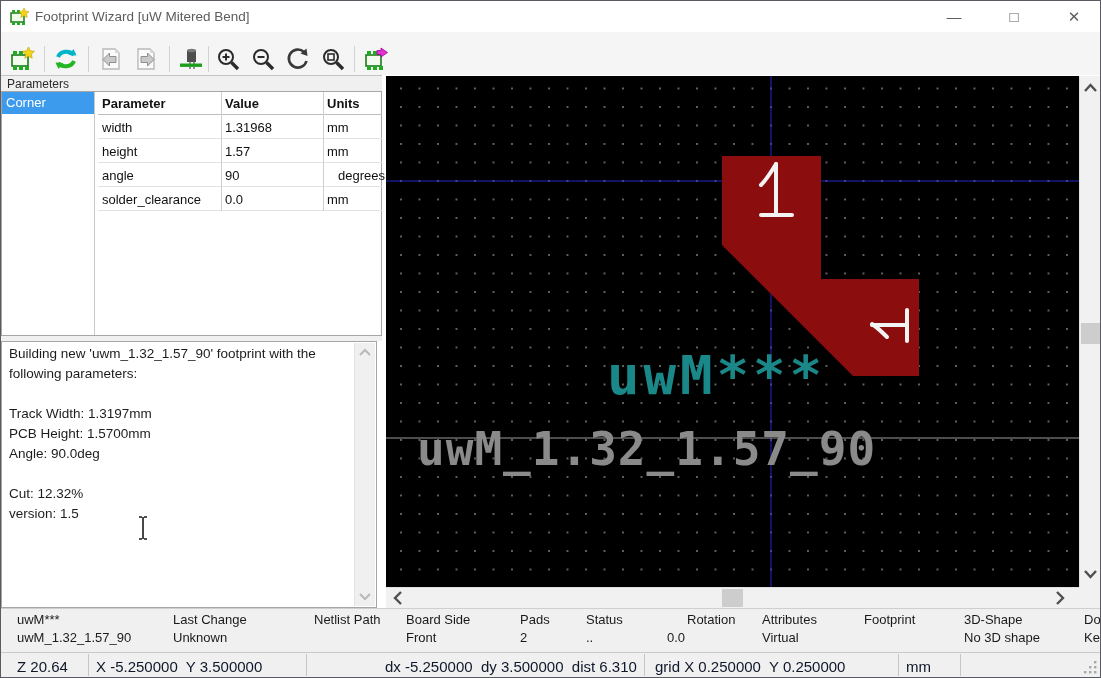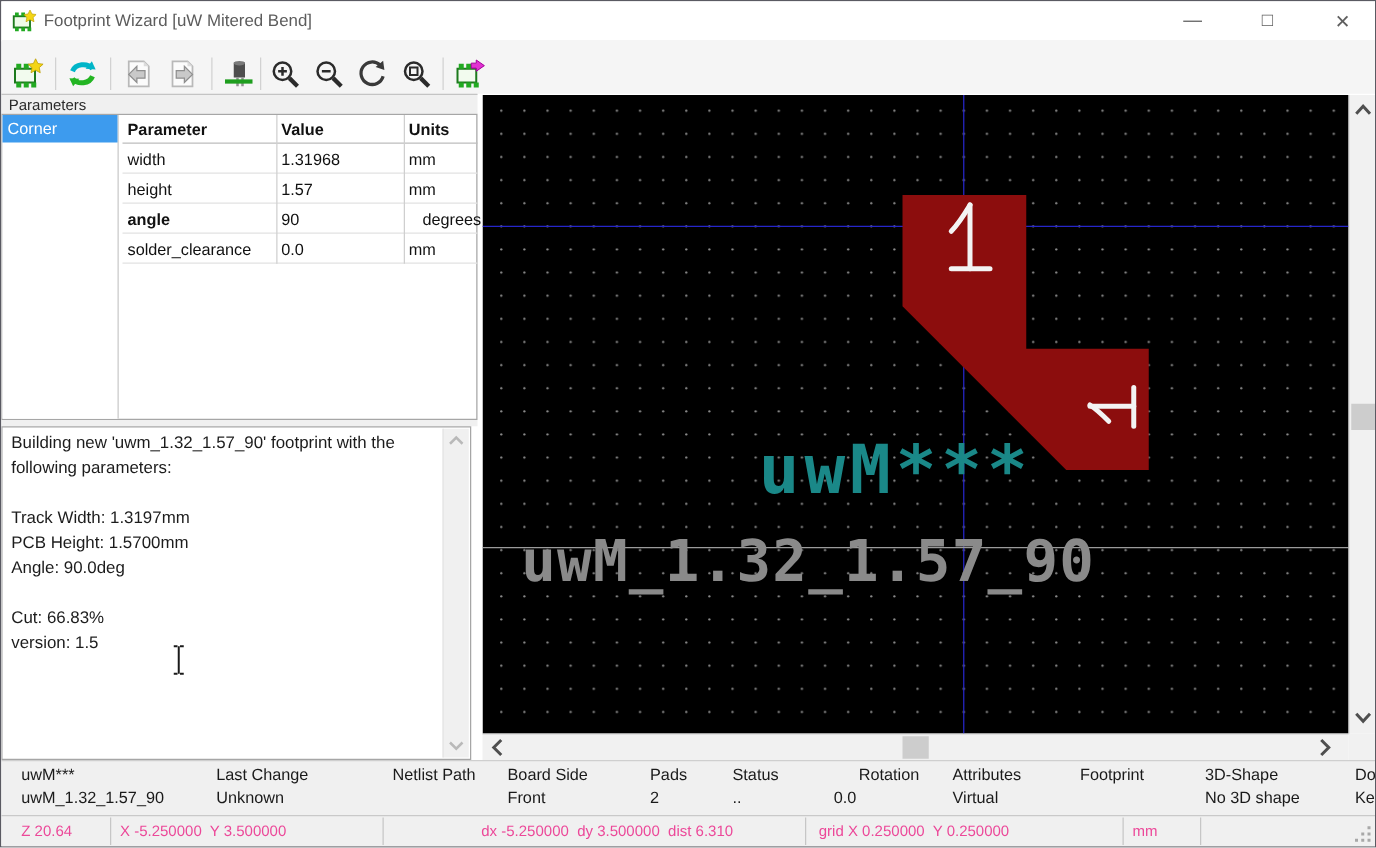--- a/index.html
+++ b/index.html
@@ -7,21 +7,21 @@
     position:relative;width:1101px;height:678px;overflow:hidden;
     background:#ffffff;font-family:"Liberation Sans",sans-serif;
     border:1px solid #5a5a62;box-sizing:border-box;
   }
   .abs{position:absolute;}
   .tb-btn{position:absolute;top:44px;width:28px;height:28px;display:flex;align-items:center;justify-content:center;border-radius:3px;}
   .tb-sep{position:absolute;top:45px;width:1px;height:26px;background:#d2d2d2;}
   .winbtn{position:absolute;top:0;width:46px;height:31px;display:flex;align-items:center;justify-content:center;color:#5f5f5f;font-size:15px;}
   .field-label{position:absolute;top:611px;font-size:13px;color:#1a1a1a;white-space:pre;}
   .field-value{position:absolute;top:629px;font-size:13px;color:#1a1a1a;white-space:pre;}
-  .sb2-cell{position:absolute;top:657px;font-size:12px;color:#ec4899;white-space:pre;}
+  .sb2-cell{position:absolute;top:657px;font-size:15px;color:#0f172a;white-space:pre;}
   .sb2-sep{position:absolute;top:653px;height:22px;width:1px;background:#c6c6c6;}
   .msg-line{height:20px;font-size:13.5px;color:#1c1c1c;white-space:pre;}
   .gridline{position:absolute;background:#e2e2e2;}
   .cell{position:absolute;font-size:13px;color:#111;white-space:pre;}
   .hdr{font-weight:bold;}
   svg{display:block;}
 </style>
 </head>
 <body>
 
@@ -156,21 +156,21 @@
     <span class="cell" style="left:100px;top:28px;">width</span>
     <span class="cell" style="left:223px;top:28px;">1.31968</span>
     <span class="cell" style="left:325px;top:28px;">mm</span>
     <div class="gridline" style="left:96px;top:46px;width:284px;height:1px;"></div>
 
     <span class="cell" style="left:100px;top:52px;">height</span>
     <span class="cell" style="left:223px;top:52px;">1.57</span>
     <span class="cell" style="left:325px;top:52px;">mm</span>
     <div class="gridline" style="left:96px;top:70px;width:284px;height:1px;"></div>
 
-    <span class="cell" style="left:100px;top:76px;font-weight:bold;">angle</span>
+    <span class="cell" style="left:100px;top:76px;">angle</span>
     <span class="cell" style="left:223px;top:76px;">90</span>
     <span class="cell" style="left:336px;top:76px;">degrees</span>
     <div class="gridline" style="left:96px;top:94px;width:284px;height:1px;"></div>
 
     <span class="cell" style="left:100px;top:100px;">solder_clearance</span>
     <span class="cell" style="left:223px;top:100px;">0.0</span>
     <span class="cell" style="left:325px;top:100px;">mm</span>
     <div class="gridline" style="left:96px;top:118px;width:284px;height:1px;"></div>
 
     <div class="gridline" style="left:219px;top:0;width:1px;height:119px;background:#cfcfcf;"></div>
@@ -181,21 +181,21 @@
 
   <div class="abs" style="left:0;top:340px;width:376px;height:267px;background:#ffffff;border:1px solid #a6a6a6;box-sizing:border-box;">
     <div style="position:absolute;left:7px;top:4px;">
       <div class="msg-line">Building new 'uwm_1.32_1.57_90' footprint with the</div>
       <div class="msg-line">following parameters:</div>
       <div class="msg-line"></div>
       <div class="msg-line">Track Width: 1.3197mm</div>
       <div class="msg-line">PCB Height: 1.5700mm</div>
       <div class="msg-line">Angle: 90.0deg</div>
       <div class="msg-line"></div>
-      <div class="msg-line">Cut: 66.83%</div>
+      <div class="msg-line">Cut: 12.32%</div>
       <div class="msg-line">version: 1.5</div>
     </div>
 
     <div style="position:absolute;right:1px;top:1px;width:20px;height:263px;background:#f0f0f0;border-left:1px solid #e3e3e3;">
       <svg width="20" height="16" viewBox="0 0 20 16" style="position:absolute;top:2px;">
           <polyline points="5,10 10,5 15,10" fill="none" stroke="#b9b9b9" stroke-width="2"></polyline>
         </svg>
       <svg width="20" height="16" viewBox="0 0 20 16" style="position:absolute;bottom:2px;">
           <polyline points="5,6 10,11 15,6" fill="none" stroke="#b9b9b9" stroke-width="2"></polyline>
         </svg>

